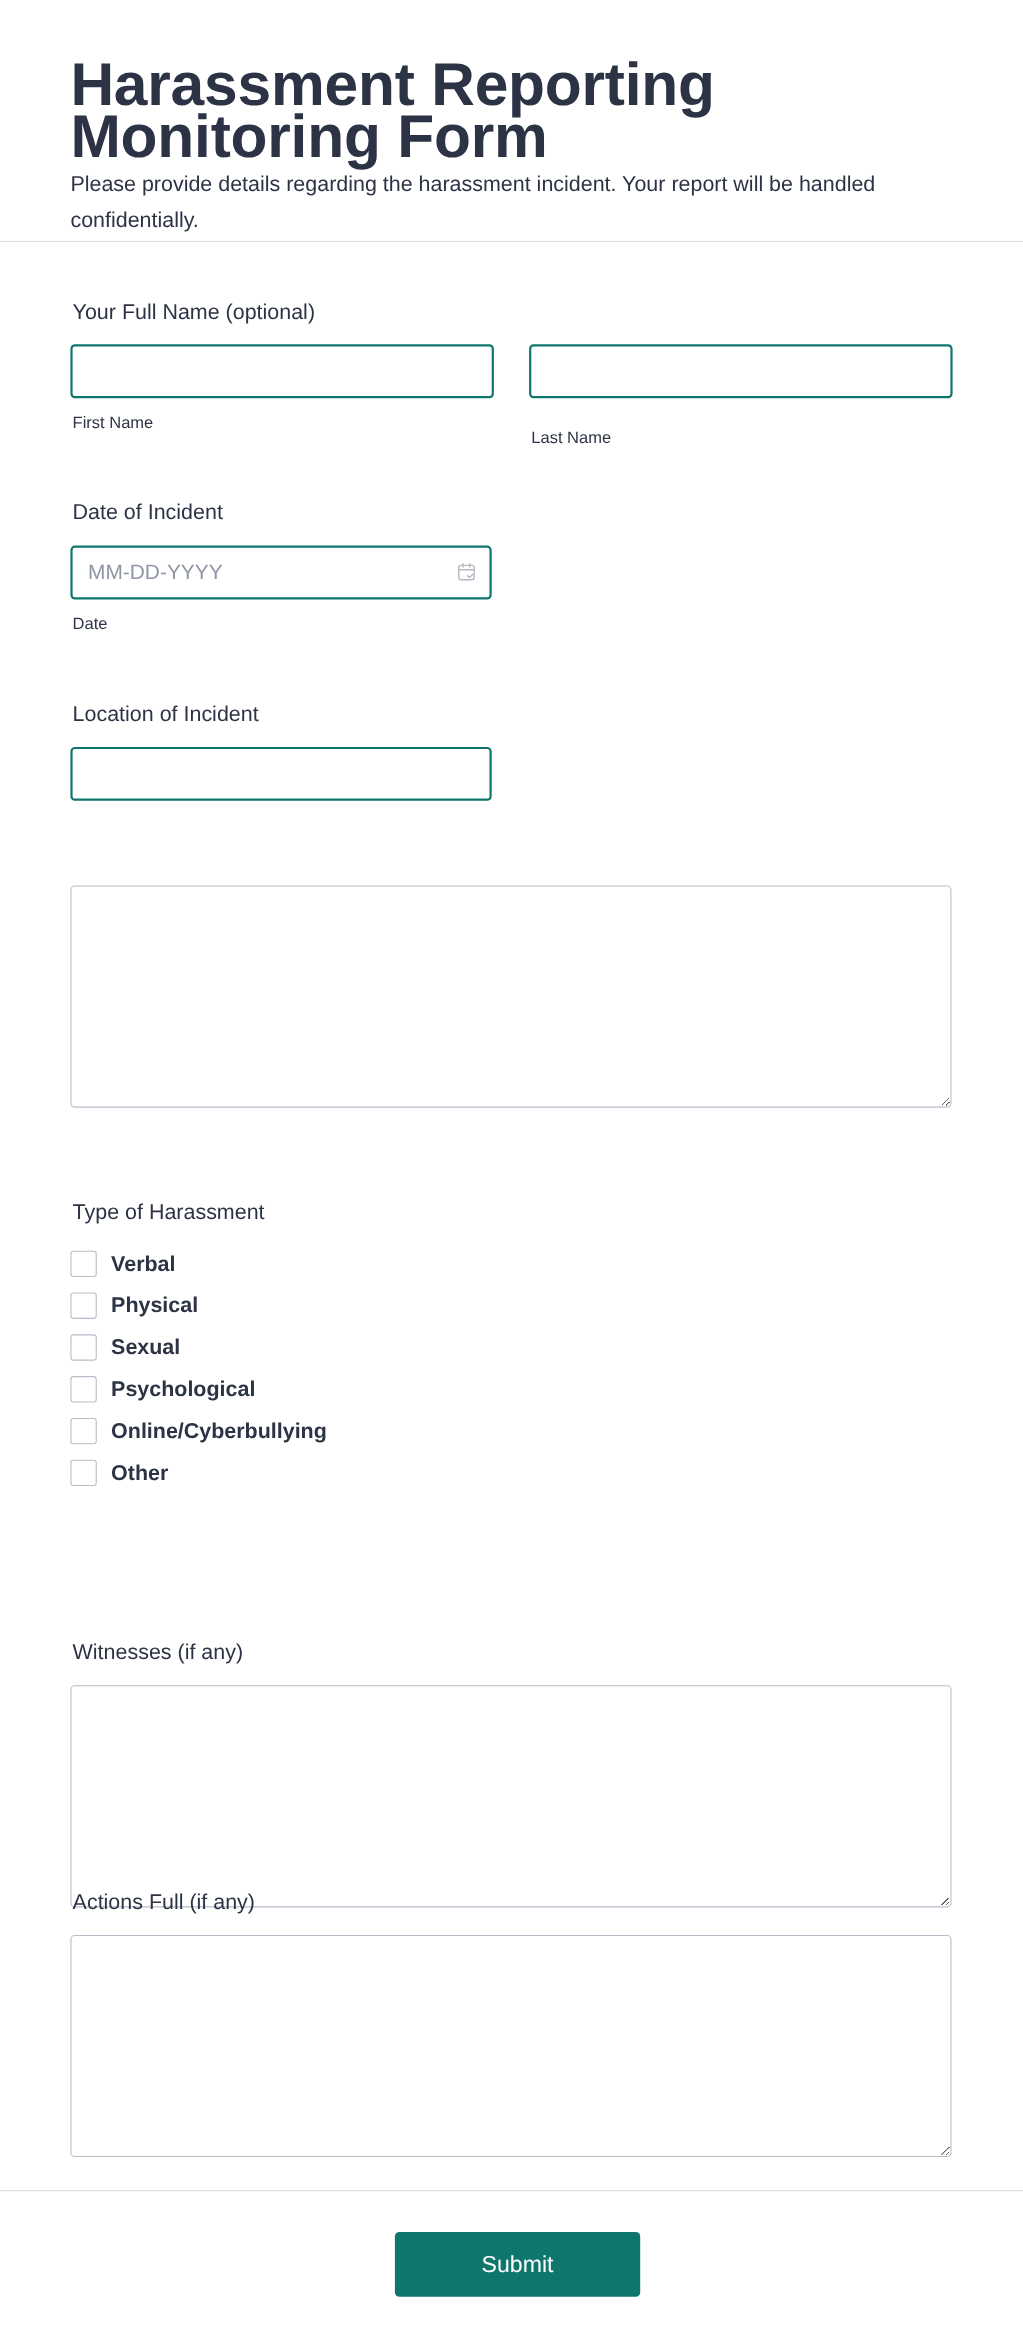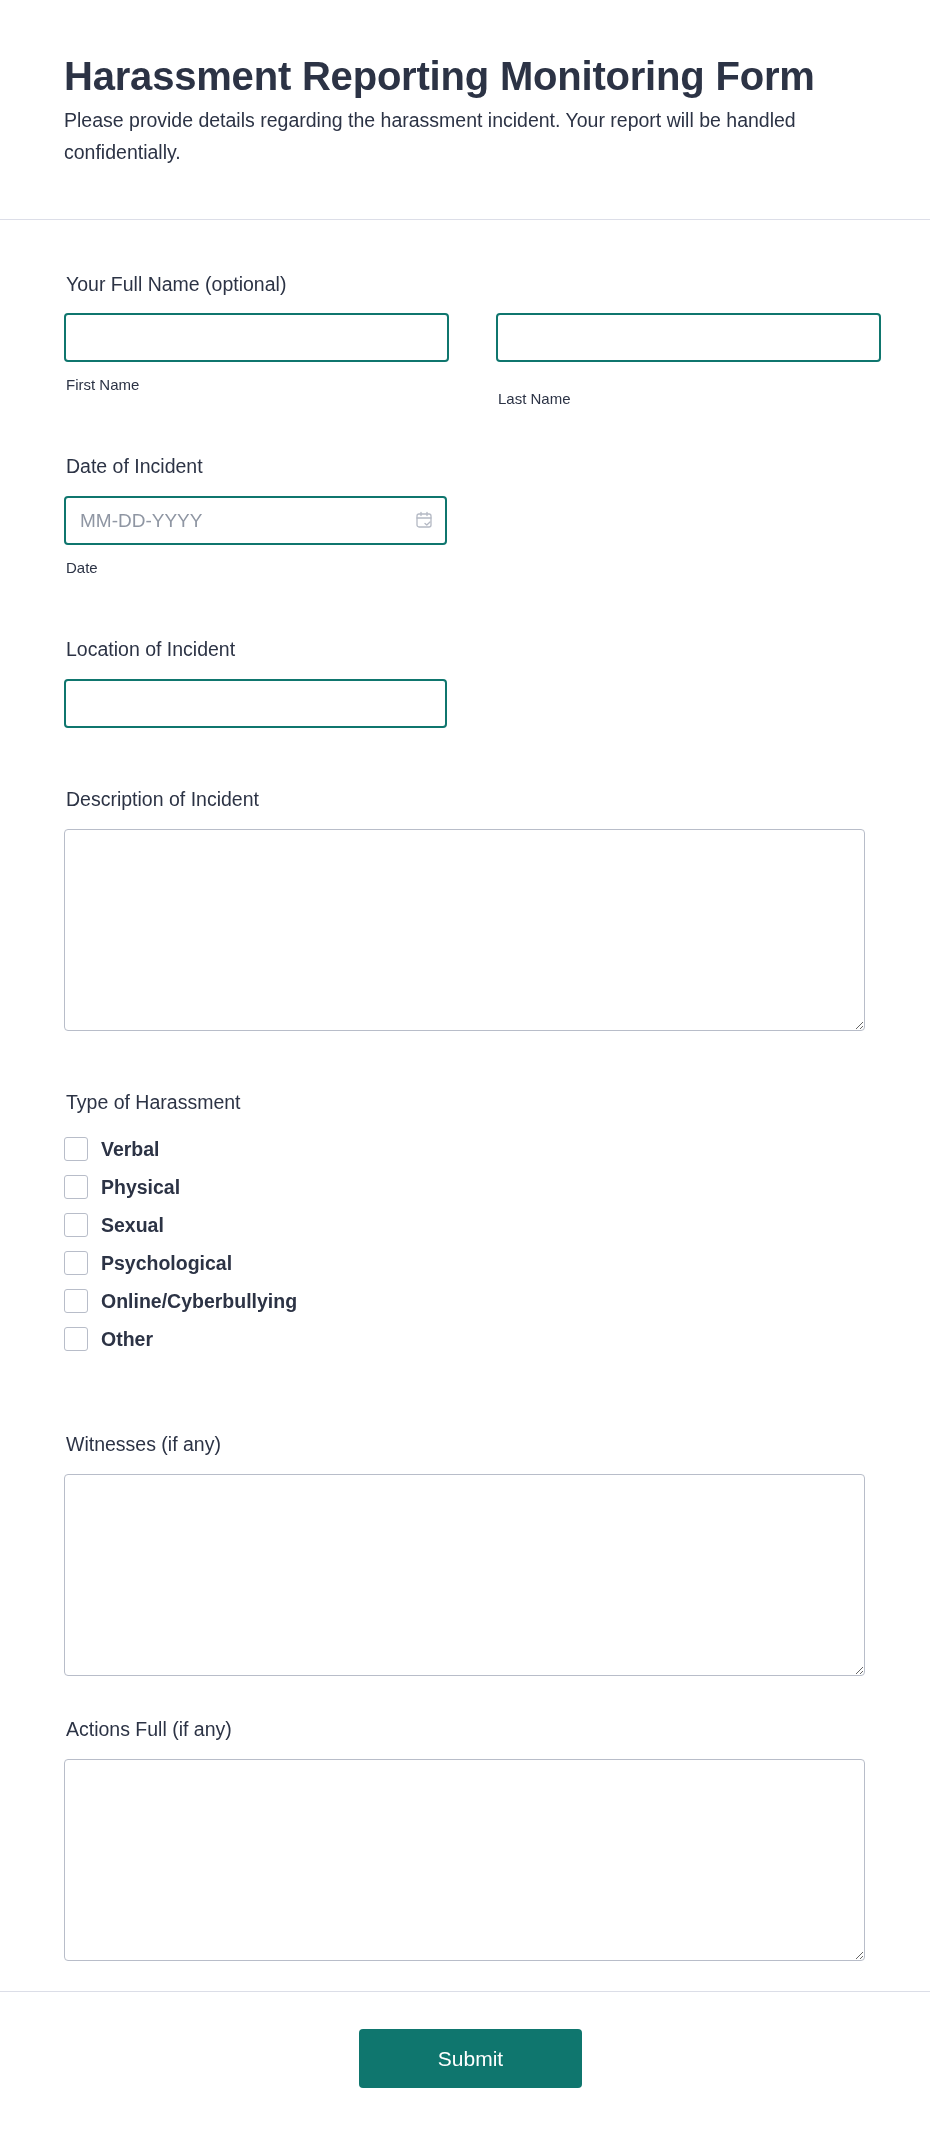--- a/index.html
+++ b/index.html
@@ -10,21 +10,21 @@
       height: 2138px;
       position: relative;
       overflow: hidden;
     }
     .header {
       padding: 52px 64px 0 64px;
       height: 220px;
       border-bottom: 1px solid #dcdee8;
     }
     .form-title {
-      font-size: 40px;
+      font-size: 55px;
       font-weight: 600;
       line-height: 48px;
       color: #2c3345;
       letter-spacing: -0.2px;
     }
     .form-subtitle {
       margin-top: 4px;
       font-size: 19.5px;
       line-height: 32px;
       color: #2c3345;
@@ -49,21 +49,21 @@
       padding: 0 14px;
       color: #2c3345;
       outline: none;
     }
     .sublabel {
       font-size: 15px;
       color: #2c3345;
       margin-left: 2px;
       line-height: 18px;
     }
-    .name-row { display: flex; gap: 47px; }
+    .name-row { display: flex; gap: 32px; }
     .name-col { width: 385px; }
     .date-wrap { position: relative; width: 383px; }
     .date-wrap .text-input { width: 383px; }
     .date-wrap .text-input::placeholder { color: #8f96a3; }
     .cal-icon {
       position: absolute; right: 14px; top: 15px;
       width: 18px; height: 18px;
     }
     textarea.text-area {
       display: block;
@@ -150,21 +150,20 @@
   </div>
   <div class="sublabel" style="margin-top:14px;">Date</div>
 </div>
 
 <div class="field" style="top:637px;">
   <div class="field-label">Location of Incident</div>
   <input type="text" class="text-input" style="width: 383px; margin-top: 18px;" value="">
 </div>
 
 <div class="field" style="top:787px;">
-  <div class="field-label">Description of Incident</div>
   <textarea class="text-area" style="margin-top: 18px;"></textarea>
 </div>
 
 <div class="field" style="top:1090px;">
   <div class="field-label">Type of Harassment</div>
   <div class="checkbox-list">
     <label class="checkbox-item">
       <span class="checkbox-box"></span>
       <span class="checkbox-label">Verbal</span>
     </label>
@@ -184,21 +183,21 @@
       <span class="checkbox-box"></span>
       <span class="checkbox-label">Online/Cyberbullying</span>
     </label>
     <label class="checkbox-item">
       <span class="checkbox-box"></span>
       <span class="checkbox-label">Other</span>
     </label>
   </div>
 </div>
 
-<div class="field" style="top:1432px;">
+<div class="field" style="top:1490px;">
   <div class="field-label">Witnesses (if any)</div>
   <textarea class="text-area" style="margin-top: 18px;"></textarea>
 </div>
 
 <div class="field" style="top:1717px;">
   <div class="field-label">Actions Full (if any)</div>
   <textarea class="text-area" style="margin-top: 18px;"></textarea>
 </div>
 
 <div class="footer-divider"></div>

